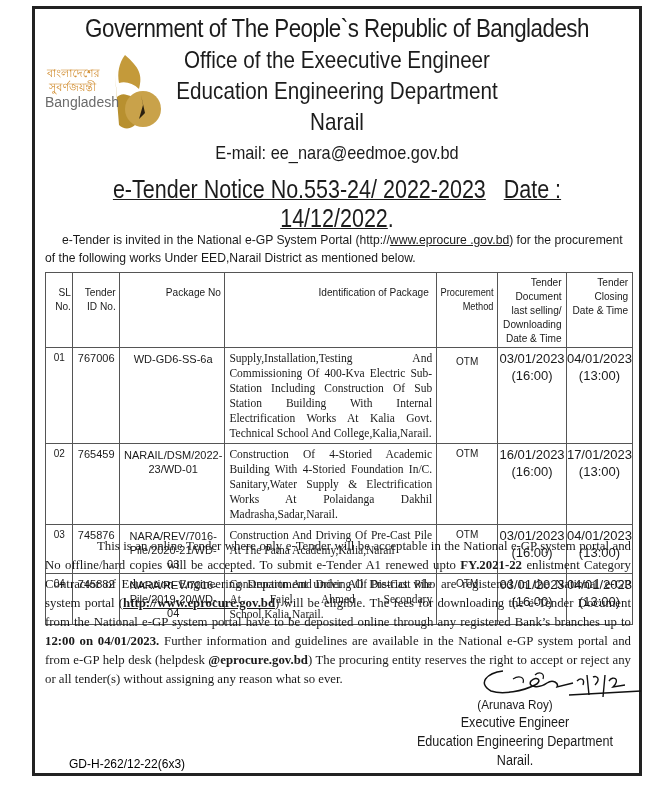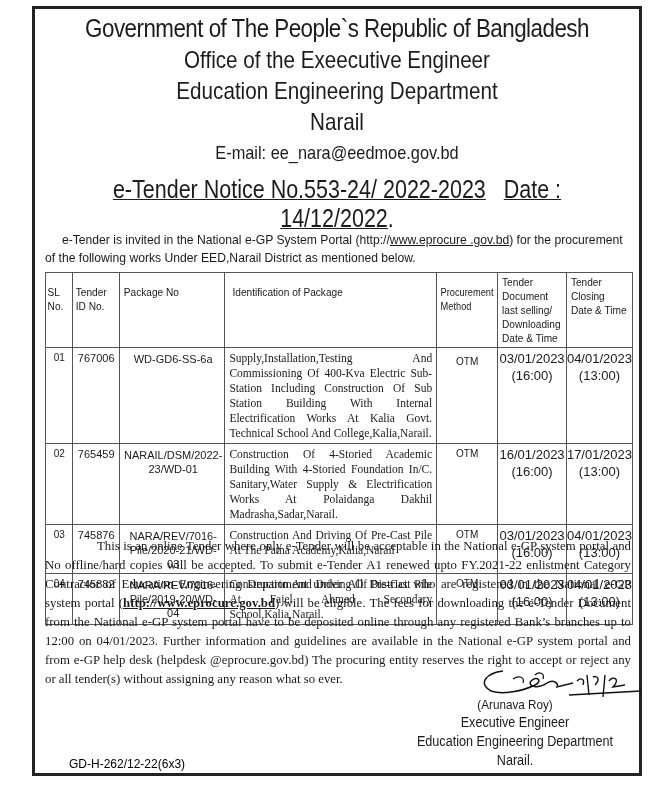--- a/index.html
+++ b/index.html
@@ -12,43 +12,54 @@
   .h4 { top: 99px; font-size: 24px; transform: scaleX(0.86); }
   .email { top: 133px; font-size: 19px; transform: scaleX(0.86); }
   .notice { top: 166px; font-size: 25px; transform: scaleX(0.86); }
   .notice .u { text-decoration: underline; text-decoration-thickness: 1px; }
   .logo-left { position: absolute; left: 8px; top: 44px; width: 122px; height: 80px; }
   .logo-right { position: absolute; left: 482px; top: 48px; width: 110px; height: 75px; }
   .intro { position: absolute; left: 10px; right: 12px; top: 222px; font-size: 13.5px; line-height: 18px; transform: scaleX(0.9); transform-origin: left top; width: 645px; }
   .intro .u { text-decoration: underline; }
   table.t { position: absolute; left: 10px; top: 263px; width: 588px; border-collapse: collapse; }
   table.t th, table.t td { border: 1px solid #555; vertical-align: top; padding: 0; text-align: center; }
-  table.t th { font-weight: normal; font-size: 11.5px; line-height: 14px; text-align: left; padding-top: 12px; height: 62px; }
+  table.t th { font-weight: normal; font-size: 11.5px; line-height: 14px; text-align: right; padding-top: 12px; height: 62px; }
   table.t th.narrow { padding-top: 2px; }
   .sx { display: inline-block; transform: scaleX(0.88); transform-origin: center top; }
   table.t td.c { font-size: 10px; text-align: center; padding-top: 4px; }
   table.t td.pkg { font-size: 11px; padding: 4px 2px 2px 4px; line-height: 14px; }
   table.t td.ident { font-family: "Liberation Serif", serif; font-size: 11.5px; line-height: 15px; padding: 3px 4px 2px 4px; text-align: justify; }
   table.t td.date { font-size: 13px; line-height: 17px; text-align: center; padding-top: 2px; }
   .body-para { position: absolute; left: 10px; top: 528px; width: 586px; font-family: "Liberation Serif", serif; font-size: 12.8px; line-height: 19px; text-align: justify; text-indent: 52px; }
-  .body-para b { font-weight: normal; margin-top: 36px; }
+  .body-para b { font-weight: bold; margin-top: 36px; }
   .body-para .u { text-decoration: underline; font-weight: bold; }
   .sig-img { position: absolute; left: 438px; top: 652px; width: 170px; height: 48px; }
   .sig { position: absolute; left: 370px; width: 220px; text-align: center; font-size: 14px; transform: scaleX(0.9); }
   .sig.n { top: 688px; font-size: 13px; }
   .sig.t1 { top: 705px; }
   .sig.t2 { top: 724px; }
   .sig.t3 { top: 743px; }
   .ref { position: absolute; left: 34px; top: 748px; font-size: 12px; color: #000000; }
 </style>
 </head>
 <body>
 
 <div class="frame">
 
+  <div class="logo-left">
+    <svg width="122" height="80" viewBox="0 0 122 80">
+      <path d="M82 2 C96 14 100 22 96 36 C90 30 82 28 76 30 C74 20 76 10 82 2 Z" fill="#c49a3a"></path>
+      <path d="M72 22 L76 72 C82 78 92 76 96 66 C100 54 94 44 84 42 C80 40 76 42 74 44 Z" fill="#b8902f"></path>
+      <circle cx="100" cy="56" r="18" fill="#c9a24a"></circle>
+      <path d="M98 42 L102 60 L96 66 L100 52 Z" fill="#2a2010"></path>
+      <text x="4" y="24" font-size="11" fill="#d08a2a" font-family="DejaVu Sans, sans-serif">বাংলাদেশের</text>
+      <text x="6" y="38" font-size="11" fill="#d08a2a" font-family="DejaVu Sans, sans-serif">সুবর্ণজয়ন্তী</text>
+      <text x="2" y="54" font-size="14" fill="#6b6b6b" font-family="Liberation Sans, sans-serif">Bangladesh</text>
+    </svg>
+  </div>
 
 
   <div class="hdr h1">Government of The People`s Republic of Bangladesh</div>
   <div class="hdr h2">Office of the Exeecutive Engineer</div>
   <div class="hdr h3">Education Engineering Department</div>
   <div class="hdr h4">Narail</div>
   <div class="hdr email">E-mail: ee_nara@eedmoe.gov.bd</div>
 
   <div class="hdr notice">
     <span class="u">e-Tender Notice No.553-24/ 2022-2023</span>&nbsp;&nbsp;

